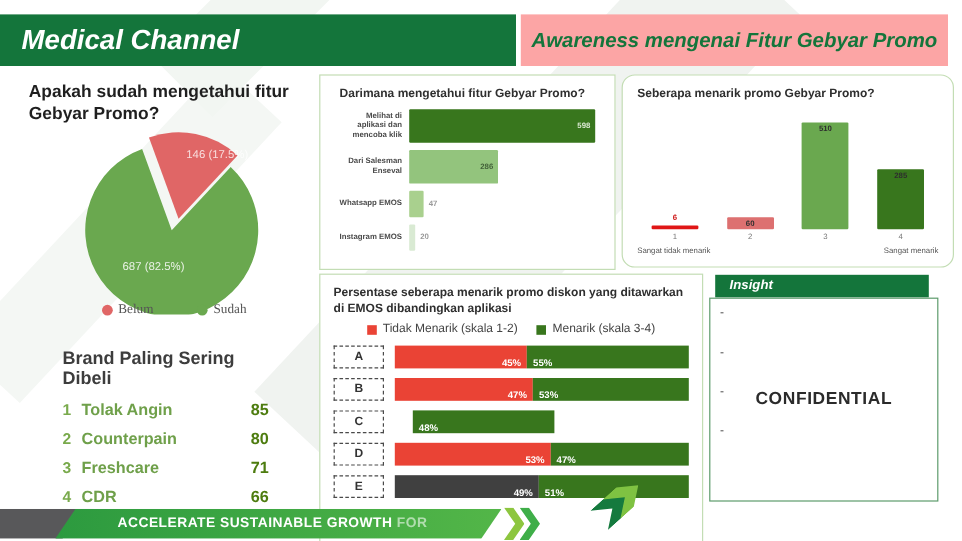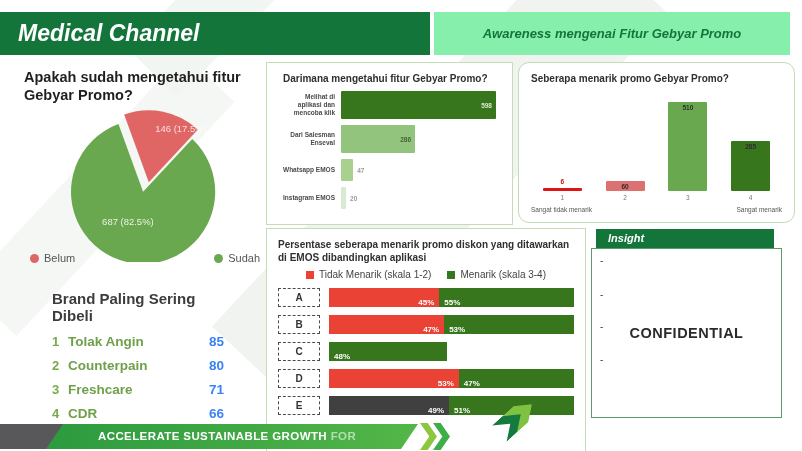--- a/index.html
+++ b/index.html
@@ -8,37 +8,37 @@
 
   
   .band{position:absolute;z-index:0;}
   .band1{left:170px;top:110px;width:540px;height:120px;background:#f0f3f0;transform:rotate(-47deg);}
   .band2{left:-60px;top:160px;width:320px;height:70px;background:#f4f7f4;transform:rotate(-47deg);}
   .band3{left:120px;top:-40px;width:220px;height:70px;background:#f2f6f2;transform:rotate(-45deg);}
 
   
   .hdr-left{position:absolute;z-index:2;left:0;top:12px;width:430px;height:43px;background:#14753b;
             color:#fff;font-size:23px;font-weight:bold;font-style:italic;line-height:43px;padding-left:18px;box-sizing:border-box;}
-  .hdr-right{position:absolute;z-index:2;left:434px;top:12px;width:356px;height:43px;background:#86efac;
-             color:#14753b;font-size:13px;font-weight:bold;font-style:italic;line-height:43px;text-align:center;}
+  .hdr-right{position:absolute;z-index:2;left:434px;top:12px;width:356px;height:43px;background:#fca5a5;
+             color:#14753b;font-size:17px;font-weight:bold;font-style:italic;line-height:43px;text-align:center;}
 
   
   .q-title{position:absolute;z-index:2;left:24px;top:68px;width:235px;font-size:14.5px;font-weight:bold;color:#1f1f1f;line-height:1.25;}
   .pie-wrap{position:absolute;z-index:2;left:50px;top:96px;width:190px;height:166px;}
   .pie-label{font-size:10px;}
-  .pie-legend{position:absolute;z-index:2;left:30px;top:252px;width:230px;display:flex;justify-content:space-between;gap:36px;}
+  .pie-legend{position:absolute;z-index:2;left:30px;top:252px;width:230px;display:flex;justify-content:center;gap:36px;font-family:Liberation Serif, serif;}
   .leg-item{display:flex;align-items:center;gap:5px;font-size:11px;color:#555;}
   .leg-dot{width:9px;height:9px;border-radius:50%;}
 
   .brands{position:absolute;z-index:2;left:52px;top:290px;width:172px;}
   .brands-title{font-size:15px;font-weight:bold;color:#3d3d3d;margin-bottom:10px;}
   .brand-row{display:flex;align-items:baseline;margin-bottom:9px;}
   .brand-rank{width:16px;font-size:13px;font-weight:bold;color:#79aa4c;}
   .brand-name{font-size:13.5px;font-weight:bold;color:#6fa04a;}
-  .brand-val{margin-left:auto;font-size:13.5px;font-weight:bold;color:#3b82f6;}
+  .brand-val{margin-left:auto;font-size:13.5px;font-weight:bold;color:#4d7c0f;}
 
   
   .card{position:absolute;z-index:2;background:#fff;border:1px solid #c3ddb4;box-sizing:border-box;}
   .card-title{font-size:10px;font-weight:bold;color:#2f2f2f;line-height:1.3;}
 
   
   #sources{left:266px;top:62px;width:247px;height:163px;padding:9px 16px;}
   .srow{display:flex;align-items:center;margin-top:6px;}
   .srow-label{width:58px;text-align:right;padding-right:6px;font-size:6.5px;font-weight:bold;color:#4a4a4a;line-height:1.25;box-sizing:border-box;}
   .srow-barárea,.srow-bararea{flex:1;}
@@ -272,21 +272,21 @@
             <span>47%</span>
           </div>
         <div class="cseg green" style="width: 53%; background: rgb(56, 118, 29);">
             <span>53%</span>
           </div>
       </div>
     </div>
     <div class="crow">
       <div class="cbox">C</div>
       <div class="cbar">
-        <div class="cseg green" style="width: 48%; background: rgb(56, 118, 29);">
+        <div class="cseg green" style="width: 48%; background: rgb(56, 118, 29); margin-left: 15px;">
             <span>48%</span>
           </div>
       </div>
     </div>
     <div class="crow">
       <div class="cbox">D</div>
       <div class="cbar">
         <div class="cseg red" style="width: 53%; background: rgb(234, 67, 53);">
             <span>53%</span>
           </div>

